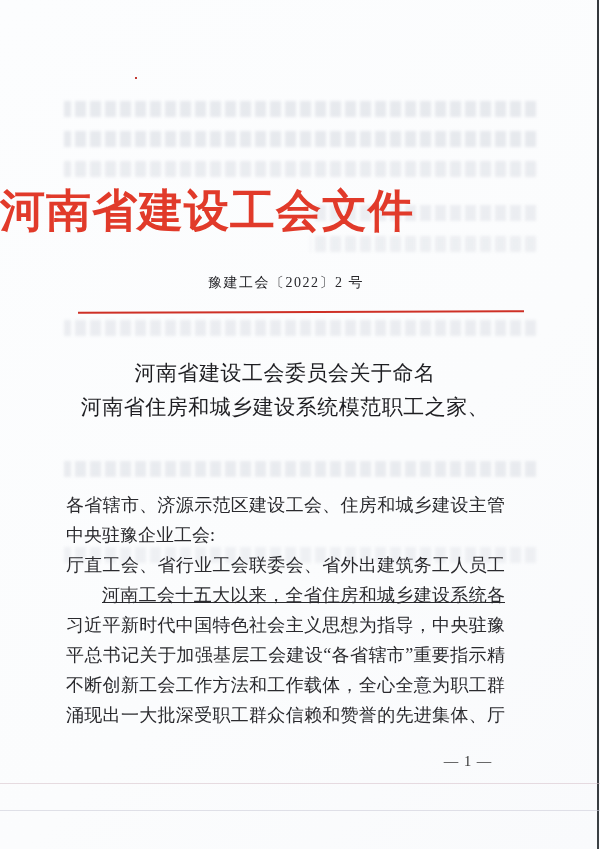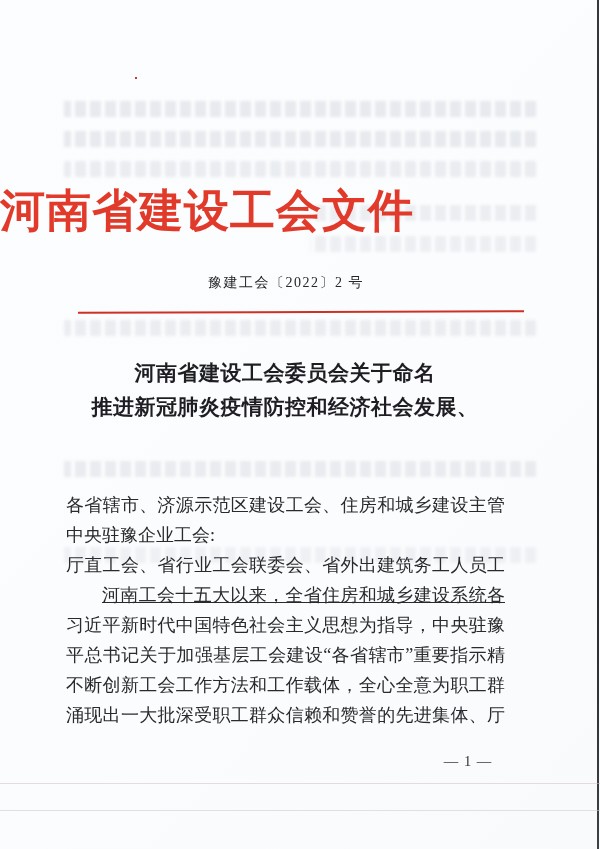--- a/index.html
+++ b/index.html
@@ -74,21 +74,21 @@
     transform: rotate(-0.2deg);
   }
 
   .doc-title {
     position: absolute;
     top: 356px;
     left: 30px;
     width: 510px;
     text-align: center;
     font-size: 21px;
-    font-weight: 700;
+    font-weight: 400;
     line-height: 34px;
     letter-spacing: 0.5px;
     color: #1e1e22;
   }
   .doc-title .t { white-space: nowrap; }
 
   .body-text {
     position: absolute;
     top: 490px;
     left: 66px;
@@ -160,21 +160,21 @@
   <div class="red-dot"></div>
 
   <h1 class="red-head">河南省建设工会文件</h1>
 
   <div class="doc-no">豫建工会〔2022〕2 号</div>
 
   <div class="red-rule"></div>
 
   <div class="doc-title">
     <div class="t">河南省建设工会委员会关于命名</div>
-    <div class="t">推进新冠肺炎疫情防控和经济社会发展、</div>
+    <div class="t">河南省住房和城乡建设系统模范职工之家、</div>
   </div>
 
   <div class="body-text">
     <div class="jline">各省辖市、济源示范区建设工会、住房和城乡建设主管部门工会，</div>
     <div class="jline short">中央驻豫企业工会:</div>
     <div class="jline">厅直工会、省行业工会联委会、省外出建筑务工人员工会联合会、</div>
     <div class="jline indent">河南工会十五大以来，全省住房和城乡建设系统各级工会以</div>
     <div class="jline">习近平新时代中国特色社会主义思想为指导，中央驻豫企业工会</div>
     <div class="jline">平总书记关于加强基层工会建设“各省辖市”重要指示精神，统筹</div>
     <div class="jline">不断创新工会工作方法和工作载体，全心全意为职工群众服务，</div>

